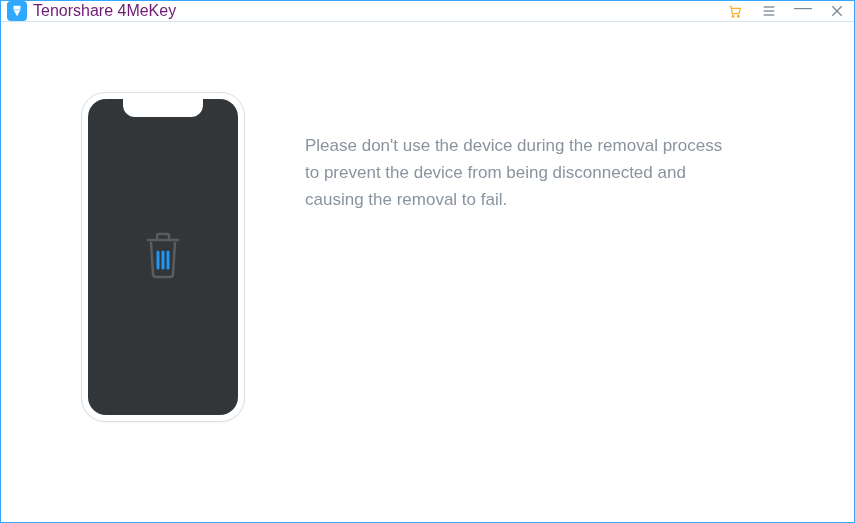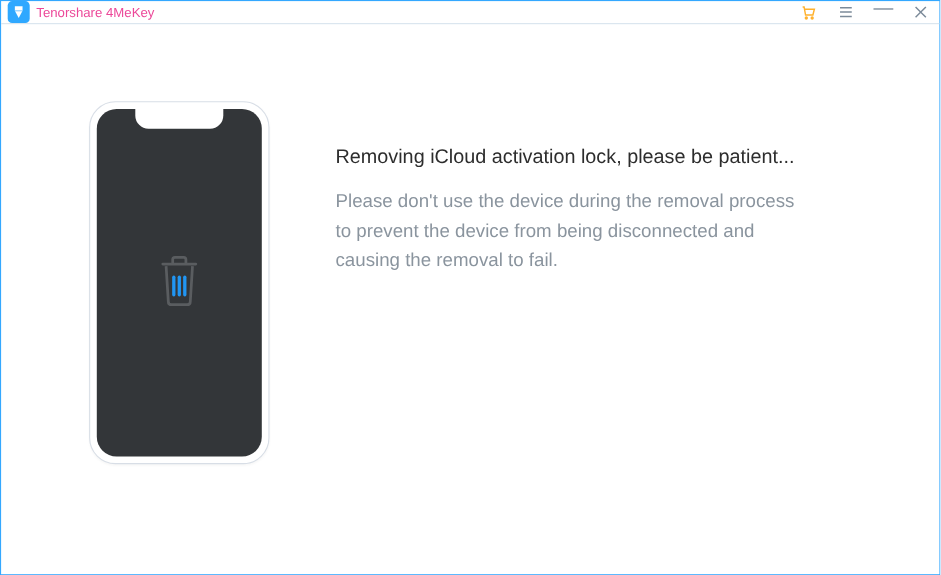--- a/index.html
+++ b/index.html
@@ -29,22 +29,22 @@
   width: 20px;
   height: 20px;
   background: #2fa8ff;
   border-radius: 4px;
   display: flex;
   align-items: center;
   justify-content: center;
 }
 .logo-box svg { width: 14px; height: 14px; }
 .title-text {
-  color: #ec4899;
-  font-size: 12px;
+  color: #701a75;
+  font-size: 16px;
   flex: 0 0 auto;
 }
 .titlebar-spacer { flex: 1; }
 .titlebar-controls {
   display: flex;
   align-items: center;
   gap: 16px;
 }
 .tb-icon {
   color: #7b8a99;
@@ -226,21 +226,20 @@
               <line x1="18" y1="22" x2="18" y2="38" stroke="#2196f3" stroke-width="3" stroke-linecap="round"></line>
               <line x1="23" y1="22" x2="23" y2="38" stroke="#2196f3" stroke-width="3" stroke-linecap="round"></line>
               <line x1="28" y1="22" x2="28" y2="38" stroke="#2196f3" stroke-width="3" stroke-linecap="round"></line>
             </svg>
           </div>
         </div>
       </div>
     </div>
 
     <div class="info">
-      <h2 class="heading">Removing iCloud activation lock, please be patient...</h2>
       <p class="subtext">Please don't use the device during the removal process to prevent the device from being disconnected and causing the removal to fail.</p>
       <div class="progress-row">
         <div class="progress-track">
           <div class="progress-fill" style="width: 10%;"></div>
         </div>
         <div class="progress-label">10.0%</div>
       </div>
     </div>
 
     <div class="back-circle">

